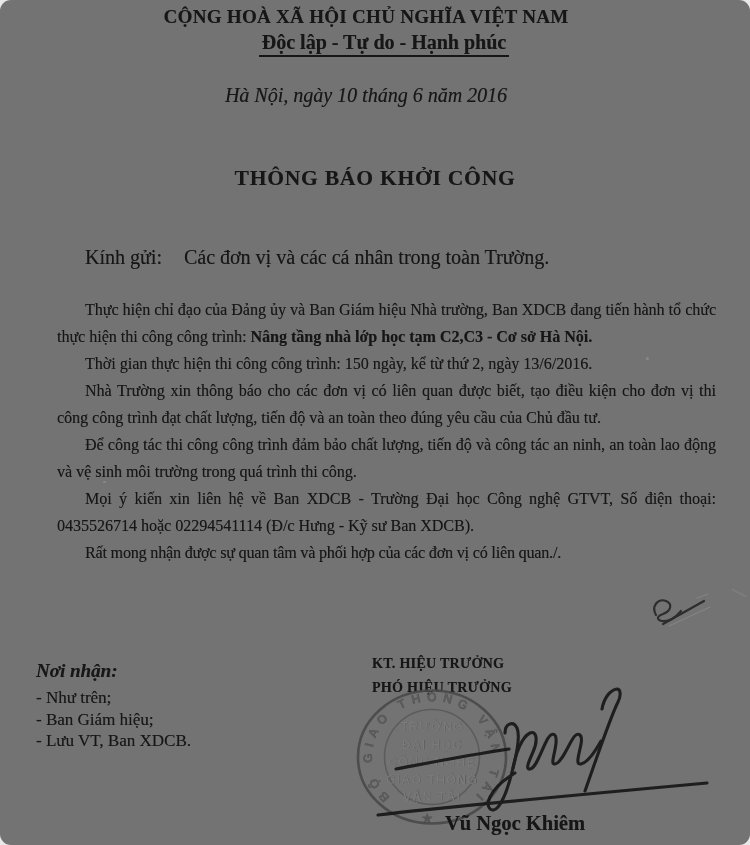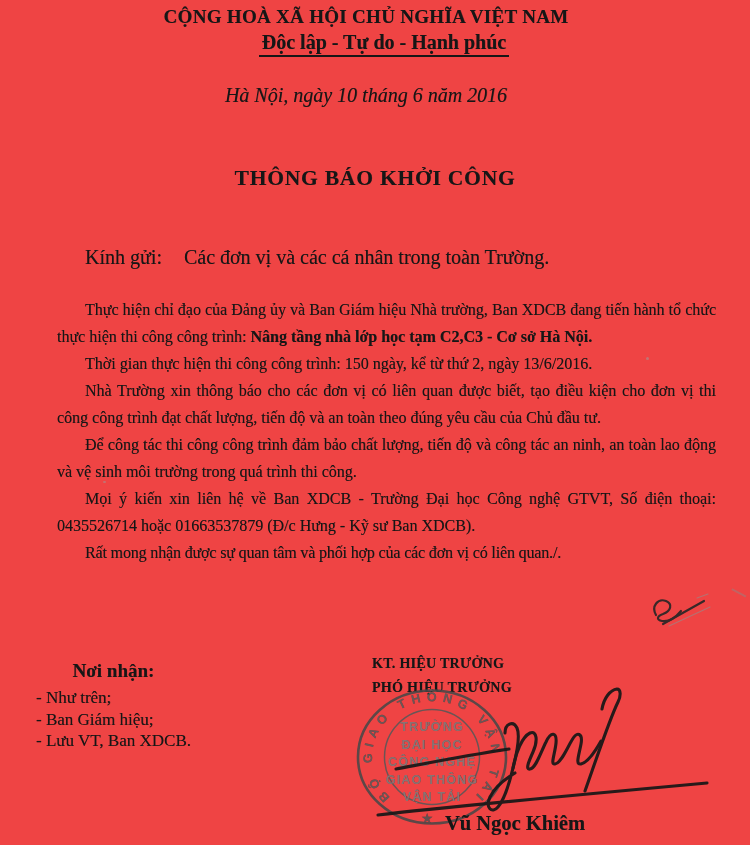--- a/index.html
+++ b/index.html
@@ -1,24 +1,25 @@
 <!DOCTYPE html>
 <html lang="vi"><head>
 <meta charset="utf-8">
 <style>
   html,body{margin:0;padding:0;background:#e9e9e9;}
   .page{
     position:relative;
     width:750px;height:845px;
     margin:0 auto;
-    background:#ef4444;
+    background:#737373;
     overflow:hidden;
     font-family:"Liberation Serif","DejaVu Serif",serif;
     color:#161616;
     text-shadow:0.3px 0.2px 0.25px rgba(22,22,22,0.45);
+    border-radius:11px;
   }
   
   .nat-header{position:absolute;top:6px;left:0;width:732px;text-align:center;}
   .nat-title{font-size:19px;font-weight:bold;letter-spacing:0.3px;}
   .nat-motto{display:inline-block;font-size:20px;font-weight:bold;margin-top:3px;
              border-bottom:2.2px solid #161616;padding:0 3px 1px;margin-left:36px;}
   .date-line{position:absolute;top:84px;left:0;width:732px;text-align:center;
              font-size:20px;font-style:italic;font-weight:500;}
   
   .doc-title{position:absolute;top:166px;left:0;width:750px;text-align:center;
@@ -27,21 +28,21 @@
   .salutation{position:absolute;left:85px;top:246px;font-size:20px;}
   .salutation .recipient{margin-left:22px;}
   
   .doc-body{position:absolute;left:57px;top:296px;width:659px;}
   .doc-body p{margin:0;font-size:16px;line-height:27px;text-indent:28px;
               text-align:justify;}
   .doc-body .b{font-weight:bold;}
   .tight{letter-spacing:-0.15px;}
   
   .recipients{position:absolute;left:36px;top:660px;}
-  .recipients-label{font-size:19px;font-weight:bold;text-align:center;}
+  .recipients-label{font-size:19px;font-weight:bold;font-style:italic;}
   .recipients-list{margin-top:5px;font-size:17px;line-height:21.5px;}
   .authority{position:absolute;left:372px;top:652px;width:285px;text-align:left;
              font-size:14px;font-weight:bold;line-height:23.5px;letter-spacing:0.3px;}
   .signer-name{position:absolute;left:400px;top:812px;width:230px;text-align:center;
                font-size:20.5px;font-weight:bold;}
   
   .stamp-sig{position:absolute;left:350px;top:648px;width:400px;height:197px;
              pointer-events:none;}
   .ring-text{font-family:"Liberation Sans","DejaVu Sans",sans-serif;
              font-size:12.5px;font-weight:bold;fill:#595959;letter-spacing:2px;}
@@ -72,21 +73,21 @@
 
   <div class="salutation">
     <span>Kính gửi:</span><span class="recipient">Các đơn vị và các cá nhân trong toàn Trường.</span>
   </div>
 
   <div class="doc-body">
     <p><span>Thực hiện chỉ đạo của Đảng ủy và Ban Giám hiệu Nhà trường, Ban XDCB đang tiến hành tổ chức thực hiện thi công công trình: </span><span class="b">Nâng tầng nhà lớp học tạm C2,C3 - Cơ sở Hà Nội.</span></p>
     <p><span>Thời gian thực hiện thi công công trình: 150 ngày, kể từ thứ 2, ngày 13/6/2016.</span></p>
     <p><span>Nhà Trường xin thông báo cho các đơn vị có liên quan được biết, tạo điều kiện cho đơn vị thi công công trình đạt chất lượng, tiến độ và an toàn theo đúng yêu cầu của Chủ đầu tư.</span></p>
     <p><span>Để công tác thi công công trình đảm bảo chất lượng, tiến độ và công tác an ninh, an toàn lao động và vệ sinh môi trường trong quá trình thi công.</span></p>
-    <p><span>Mọi ý kiến xin liên hệ về Ban XDCB - Trường Đại học Công nghệ GTVT, Số điện thoại: 0435526714 hoặc 01663537879 (Đ/c Hưng - Kỹ sư Ban XDCB).</span></p>
+    <p><span>Mọi ý kiến xin liên hệ về Ban XDCB - Trường Đại học Công nghệ GTVT, Số điện thoại: 0435526714 hoặc 02294541114 (Đ/c Hưng - Kỹ sư Ban XDCB).</span></p>
     <p class="tight"><span>Rất mong nhận được sự quan tâm và phối hợp của các đơn vị có liên quan./.</span></p>
   </div>
 
   <svg class="paraph" viewBox="645 592 70 40" aria-hidden="true">
     <g fill="none" stroke="#262626" stroke-width="2.2" stroke-linecap="round" opacity="0.9">
       <path d="M656,615 C651,606 658,598 666,601 C673,604 671,611 663,614 C657,616 656,620 662,621 C669,622 676,617 681,611"></path>
       <path d="M663,624 L704,601"></path>
     </g>
     <g fill="none" stroke="#8f8f8f" stroke-width="1.2" stroke-linecap="round" opacity="0.6">
       <path d="M669,626 L710,607"></path>

